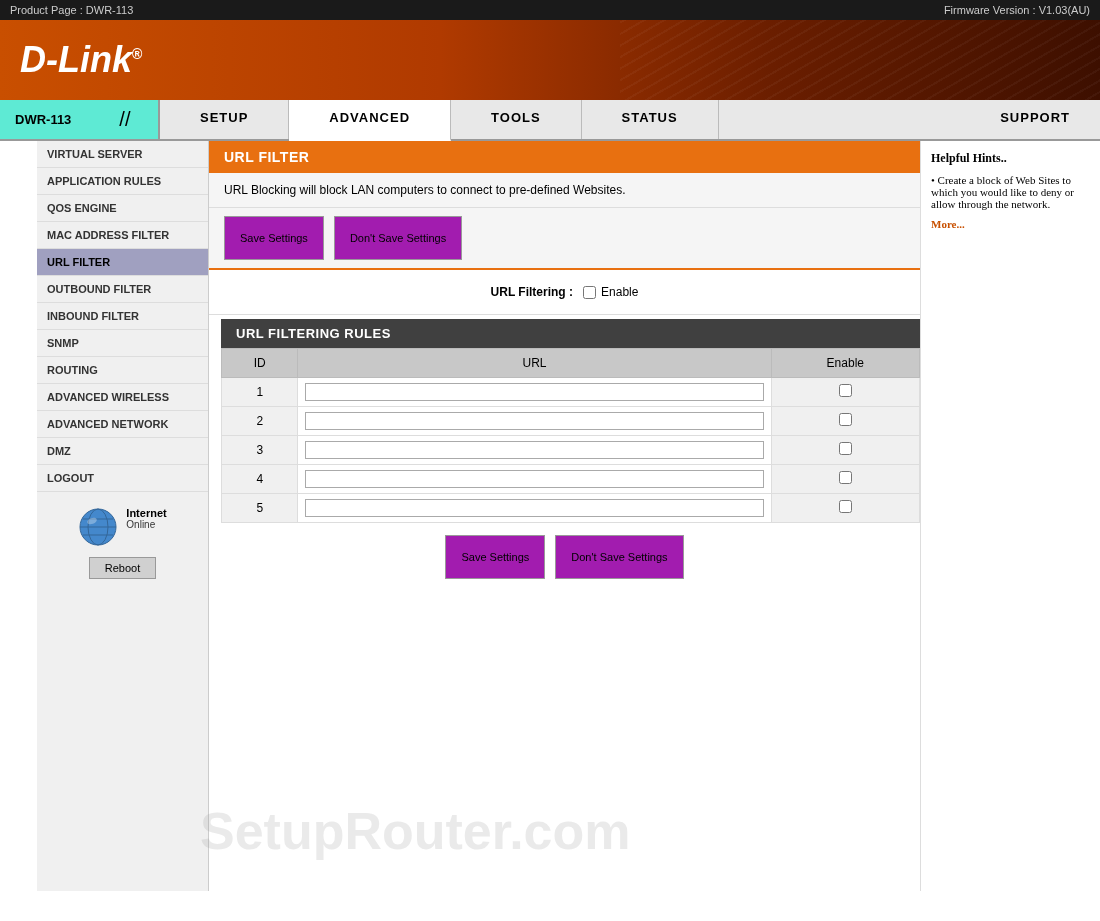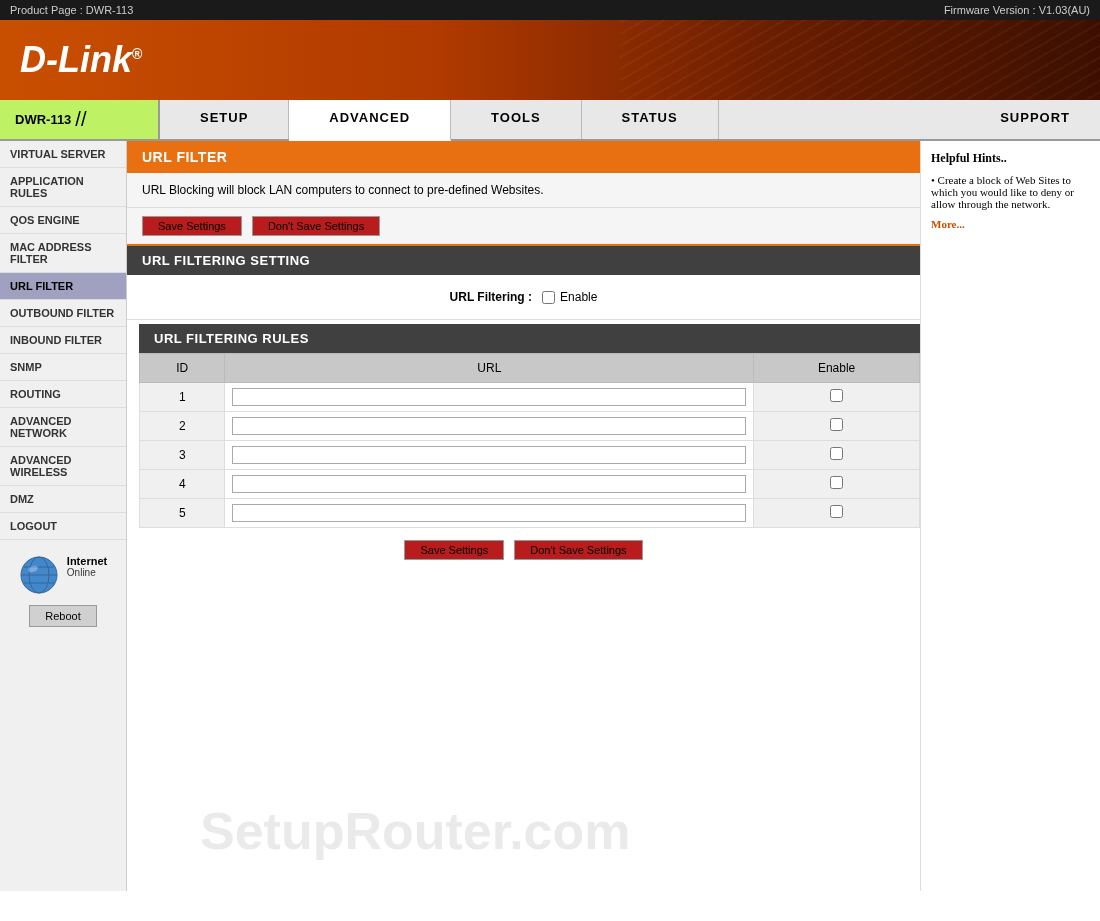--- a/index.html
+++ b/index.html
@@ -49,28 +49,29 @@
     }
     .logo span { color: white; }
 
     
     .nav-bar {
       display: flex;
       background: #e8e8e8;
       border-bottom: 2px solid #999;
     }
     .nav-device {
-      background: #bef264;
+      background: #5eead4;
       border-right: 2px solid #999;
       padding: 8px 15px;
       font-weight: bold;
       font-size: 13px;
       display: flex;
       align-items: center;
       min-width: 160px;
+      gap: 44px;
     }
     .nav-tab {
       padding: 10px 40px;
       font-weight: bold;
       font-size: 13px;
       cursor: pointer;
       border-right: 1px solid #bbb;
       letter-spacing: 1px;
       display: flex;
       align-items: flex-start;
@@ -89,24 +90,25 @@
       letter-spacing: 1px;
     }
 
     
     .main-layout {
       display: flex;
     }
 
     
     .sidebar {
-      width: 127px;
+      width: 172px;
       background: #f0f0f0;
       border-right: 1px solid #ccc;
       min-height: 750px;
+      margin-left: 37px;
     }
     .sidebar-item {
       padding: 7px 10px;
       cursor: pointer;
       border-bottom: 1px solid #ddd;
       font-size: 11px;
       font-weight: bold;
       color: #333;
       text-transform: uppercase;
     }
@@ -158,22 +160,22 @@
       border-bottom: 1px solid #ddd;
     }
     .button-row {
       padding: 8px 15px;
       background: #f5f5f5;
       display: flex;
       gap: 10px;
       border-bottom: 2px solid #e87010;
     }
     .btn {
-      padding: 3px 15px;
-      background: #b91c1c;
+      padding: 15px 15px;
+      background: #a21caf;
       border: 1px solid #999;
       cursor: pointer;
       font-size: 11px;
     }
 
     
     .section-header-dark {
       background: #404040;
       color: white;
       font-weight: bold;
@@ -333,24 +335,24 @@
     <div class="sidebar-item">
       <span>INBOUND FILTER</span>
     </div>
     <div class="sidebar-item">
       <span>SNMP</span>
     </div>
     <div class="sidebar-item">
       <span>ROUTING</span>
     </div>
     <div class="sidebar-item">
+      <span>ADVANCED WIRELESS</span>
+    </div>
+    <div class="sidebar-item">
       <span>ADVANCED NETWORK</span>
-    </div>
-    <div class="sidebar-item">
-      <span>ADVANCED WIRELESS</span>
     </div>
     <div class="sidebar-item">
       <span>DMZ</span>
     </div>
     <div class="sidebar-item">
       <span>LOGOUT</span>
     </div>
     <div class="sidebar-footer">
       <div class="internet-status">
 
@@ -376,21 +378,20 @@
 
     <div class="section-header-orange">URL FILTER</div>
     <div class="section-description">
       <span>URL Blocking will block LAN computers to connect to pre-defined Websites.</span>
     </div>
     <div class="button-row">
       <button class="btn">Save Settings</button>
       <button class="btn">Don't Save Settings</button>
     </div>
 
-    <div class="section-header-dark">URL FILTERING SETTING</div>
     <div class="setting-row">
       <span class="setting-label">URL Filtering :</span>
       <label class="checkbox-label">
         <input type="checkbox" style="">
         <span>Enable</span>
       </label>
     </div>
 
     <div class="rules-section">
       <div class="section-header-dark">URL FILTERING RULES</div>

